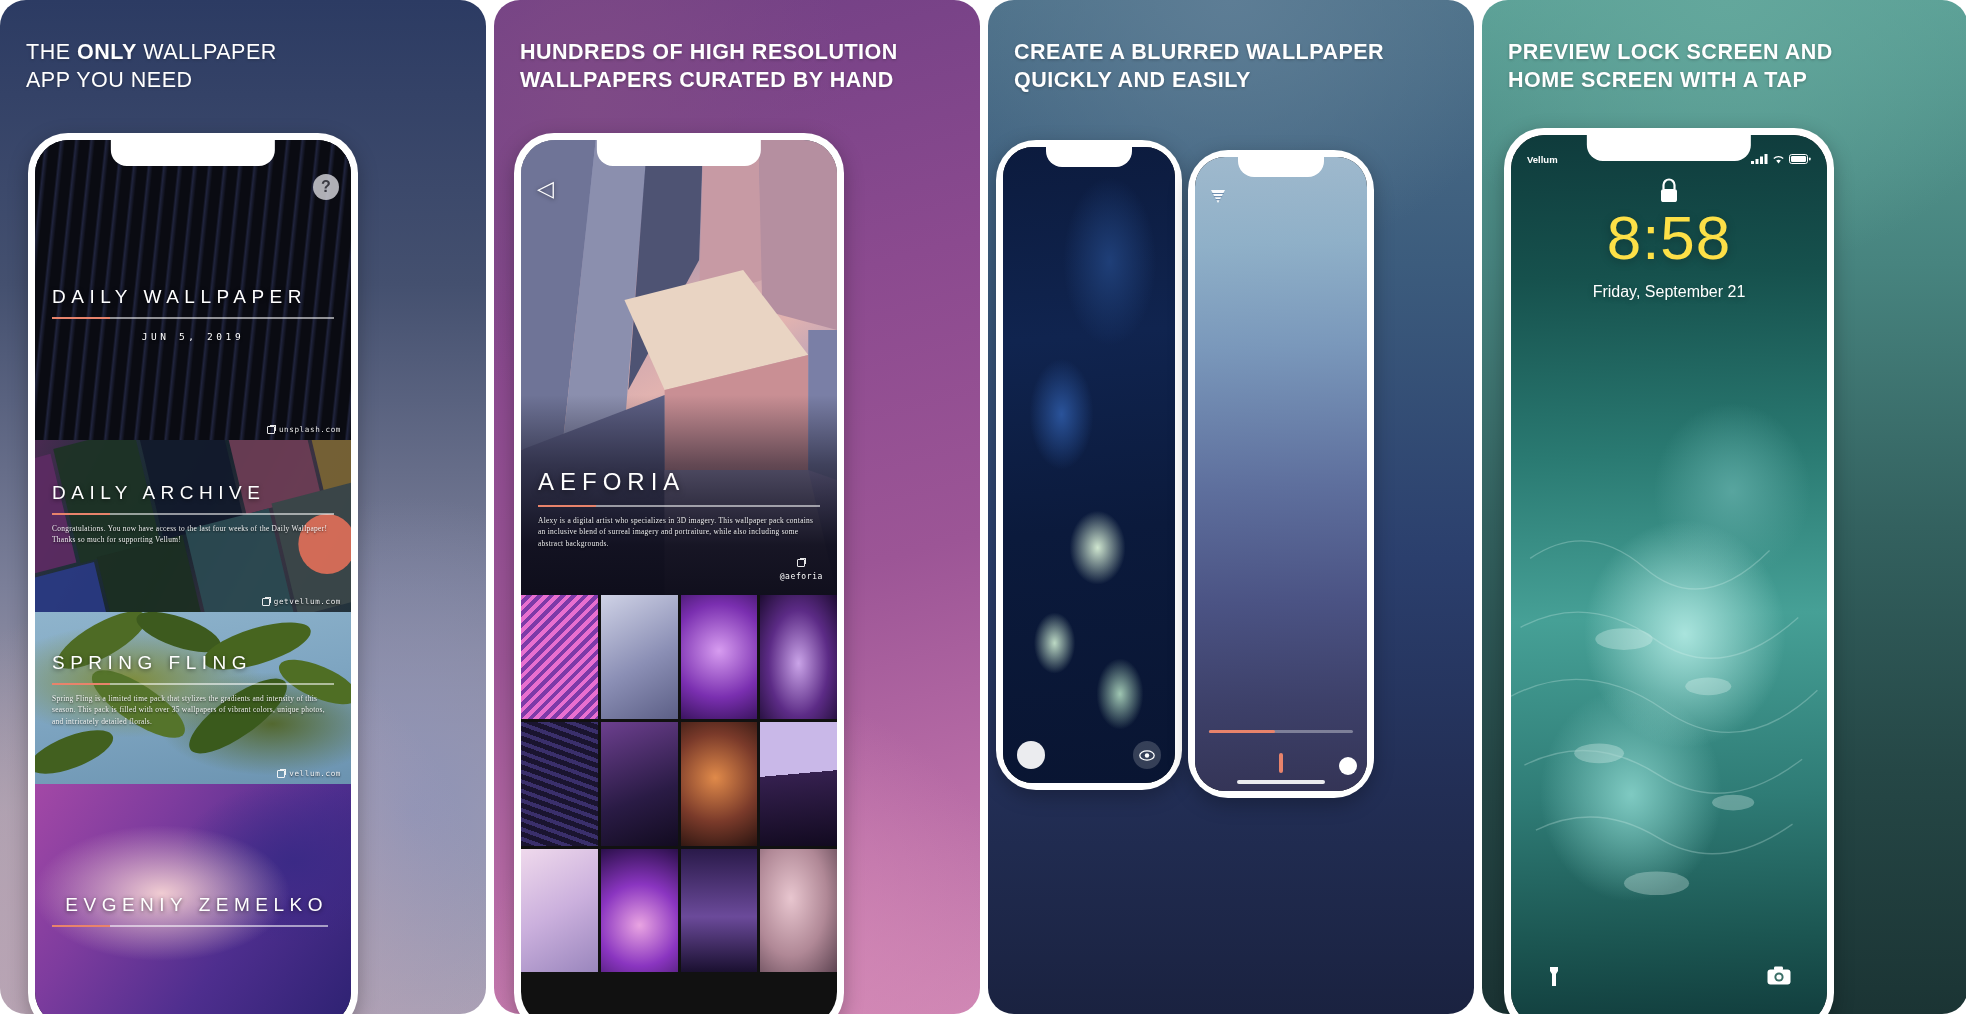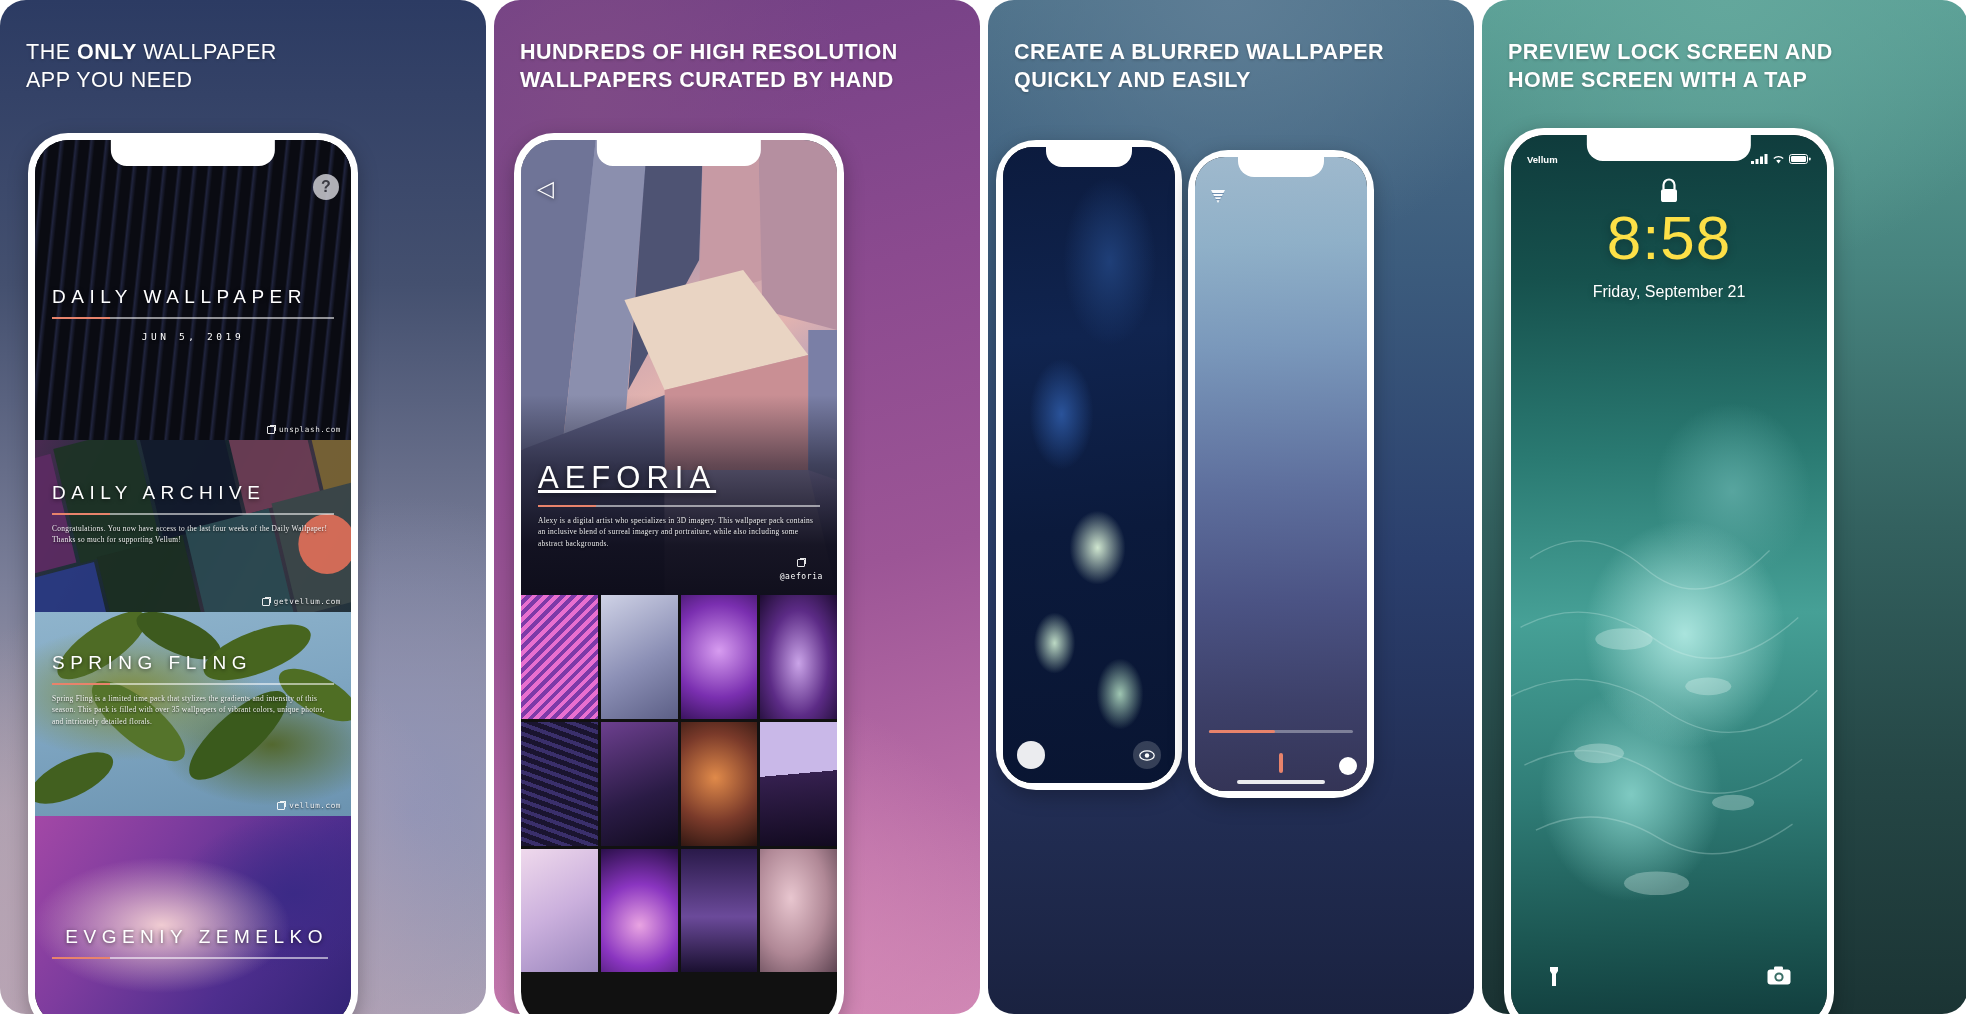--- a/index.html
+++ b/index.html
@@ -87,21 +87,21 @@
   .c-daily .date { color:#fff; font-family:"DejaVu Sans Mono", monospace; font-size:9.5px;
       letter-spacing:3.6px; text-align:center; margin-top:12px; text-shadow:0 1px 3px rgba(0,0,0,.8); }
 
   
   .c-archive { height:172px; background:
       linear-gradient(118deg,#4a2a52 0%, #21303a 22%, #16242e 48%, #3a3242 70%, #22333c 100%); }
   .c-archive .tiles { position:absolute; inset:0; opacity:.92; }
   .c-archive .inner { position:absolute; left:17px; right:17px; top:42px; }
 
   
-  .c-spring { height:204px; background:
+  .c-spring { height:172px; background:
       radial-gradient(ellipse 70% 55% at 30% 40%, #7e8c3c 0%, rgba(126,140,60,0) 60%),
       radial-gradient(ellipse 60% 50% at 75% 65%, #53682f 0%, rgba(83,104,47,0) 60%),
       linear-gradient(170deg,#8fb4cc 0%, #7fa6c2 45%, #6b93b0 100%); }
   .c-spring .inner { position:absolute; left:17px; right:17px; top:40px; }
 
   
   .c-evg { height:260px; background:
       radial-gradient(ellipse 70% 45% at 40% 42%, #f0ccd2 0%, rgba(240,204,210,0) 58%),
       radial-gradient(ellipse 60% 50% at 82% 30%, #3b2a86 0%, rgba(59,42,134,0) 62%),
       linear-gradient(125deg,#a348a6 0%, #7e3c9e 30%, #4e2e8e 62%, #2b2170 100%); }
@@ -113,21 +113,21 @@
     display:flex; align-items:center; justify-content:center; z-index:40;
   }
 
   
   .aef-hero { position:relative; height:455px; overflow:hidden; background:
       linear-gradient(150deg,#9ba0c4 0%, #7a7fa6 18%, #c8a3ad 38%, #e2b3b0 52%, #9a93bd 72%, #6f6f99 100%); }
   .aef-shapes { position:absolute; inset:0; }
   .aef-overlay { position:absolute; left:0; right:0; bottom:0; height:200px;
       background:linear-gradient(180deg, rgba(15,14,30,0) 0%, rgba(15,14,30,.55) 35%, rgba(13,12,26,.93) 75%, rgba(12,11,24,.97) 100%); }
   .aef-inner { position:absolute; left:17px; right:17px; bottom:46px; }
-  .aef-title { color:#fff; font-size:31px; font-weight:300; letter-spacing:6px; text-shadow:0 2px 6px rgba(0,0,0,.6);text-decoration:underline; }
+  .aef-title { color:#fff; font-size:24px; font-weight:300; letter-spacing:6px; text-shadow:0 2px 6px rgba(0,0,0,.6); }
   .aef-handle { position:absolute; right:14px; bottom:14px; color:#fff;
       font-family:"DejaVu Sans Mono", monospace; font-size:8px; letter-spacing:.6px;
       display:flex; align-items:center; gap:5px;flex-direction:column; }
   .back-arrow { position:absolute; left:16px; top:36px; z-index:40; color:#fff; font-size:22px;
       text-shadow:0 1px 4px rgba(0,0,0,.5); }
 
   .grid { display:grid; grid-template-columns:repeat(4,1fr); gap:3px; padding:0; }
   .grid div { aspect-ratio:0.62; }
 
   

